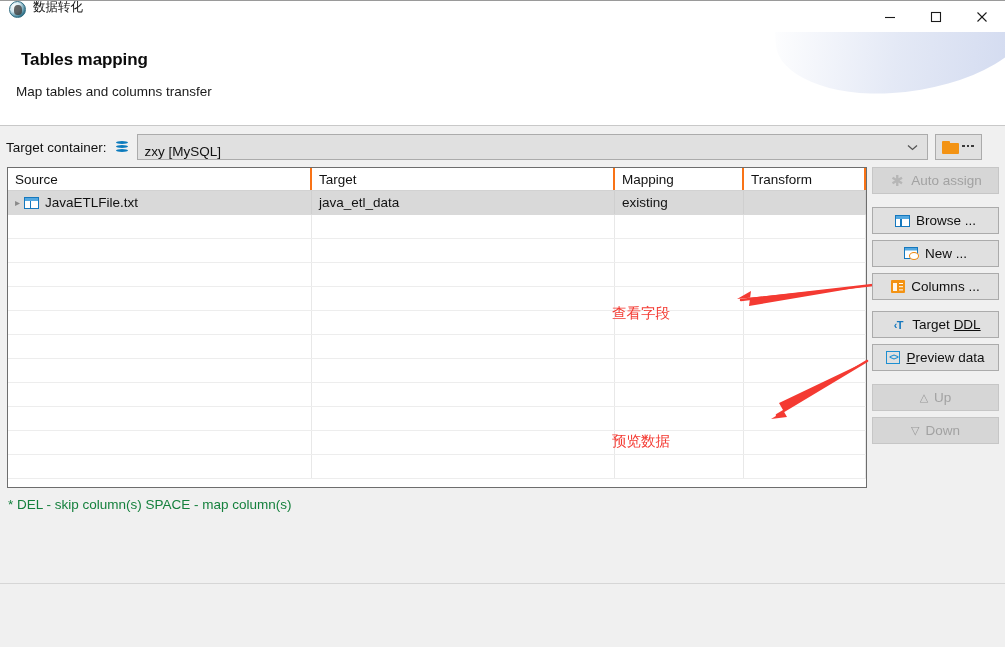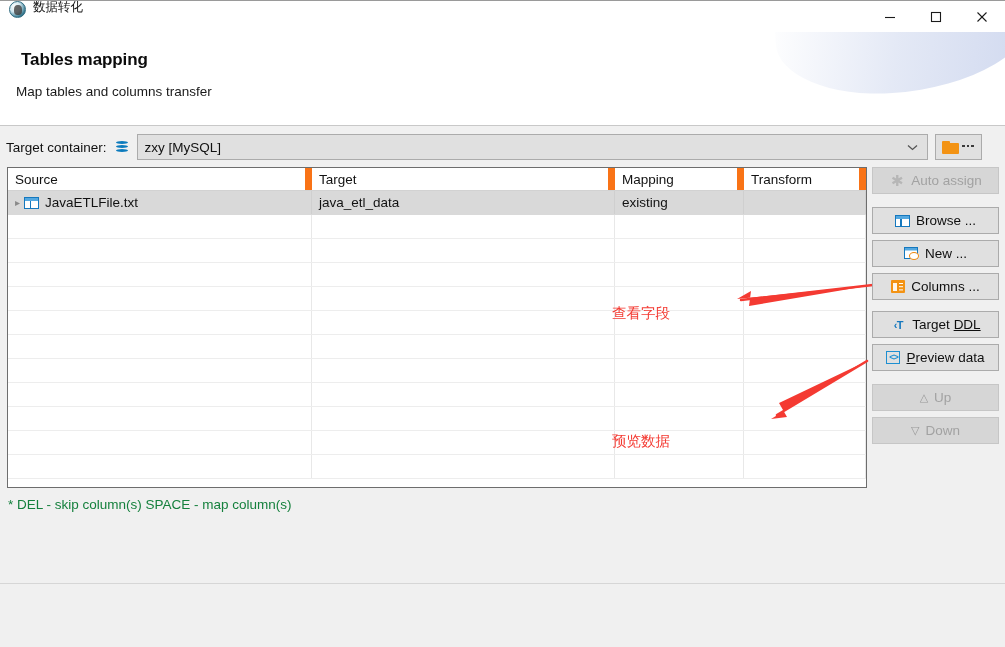--- a/index.html
+++ b/index.html
@@ -102,21 +102,21 @@
   }
   .db-icon i:nth-child(1) { top: 2px; }
   .db-icon i:nth-child(2) { top: 6px; }
   .db-icon i:nth-child(3) { top: 10px; }
 
   .combo {
     margin-left: 7px;
     width: 791px; height: 26px;
     background: #e0e0e0;
     border: 1px solid #ababab;
-    display: flex; align-items: center;
+    display: flex; align-items: flex-end;
     position: relative;
   }
   .combo-value {
     font-size: 13.5px; color: #111; padding-left: 7px;
   }
   .combo-arrow {
     position: absolute; right: 9px; top: 0; bottom: 0;
     display: flex; align-items: center;
   }
   .browse-dir {
@@ -150,21 +150,21 @@
     overflow: hidden;
   }
   .thead {
     display: flex; height: 23px;
     background: #ffffff;
     border-bottom: 1px solid #d2d2d2;
   }
   .th {
     font-size: 13.5px; color: #121212;
     padding-left: 7px; display: flex; align-items: center;
-    border-right: 7px solid #f97316;
+    border-right: 2px solid #f97316;
     flex: 0 0 auto;
   }
   .c1 { width: 304px; } .c2 { width: 303px; }
   .c3 { width: 129px; } .c4 { width: 122px; }
 
   .tbody { position: relative; }
   .trow {
     display: flex; height: 24px;
     border-bottom: 1px solid #ededed;
   }

